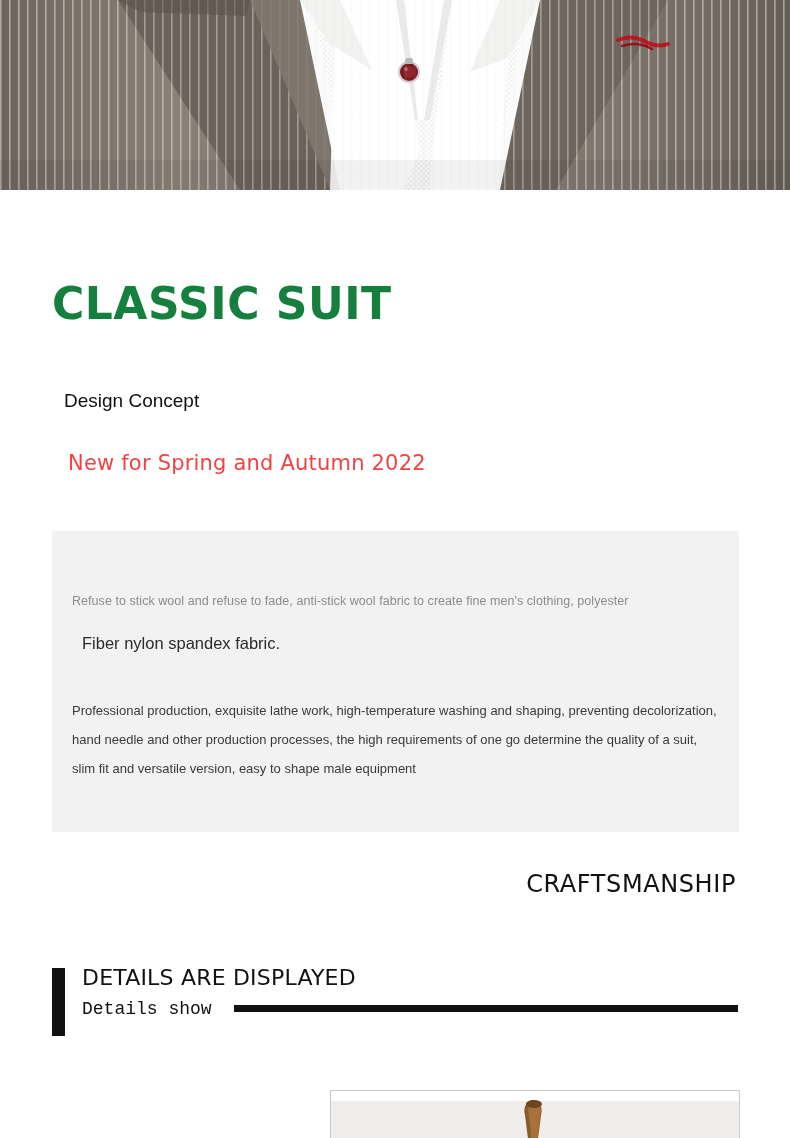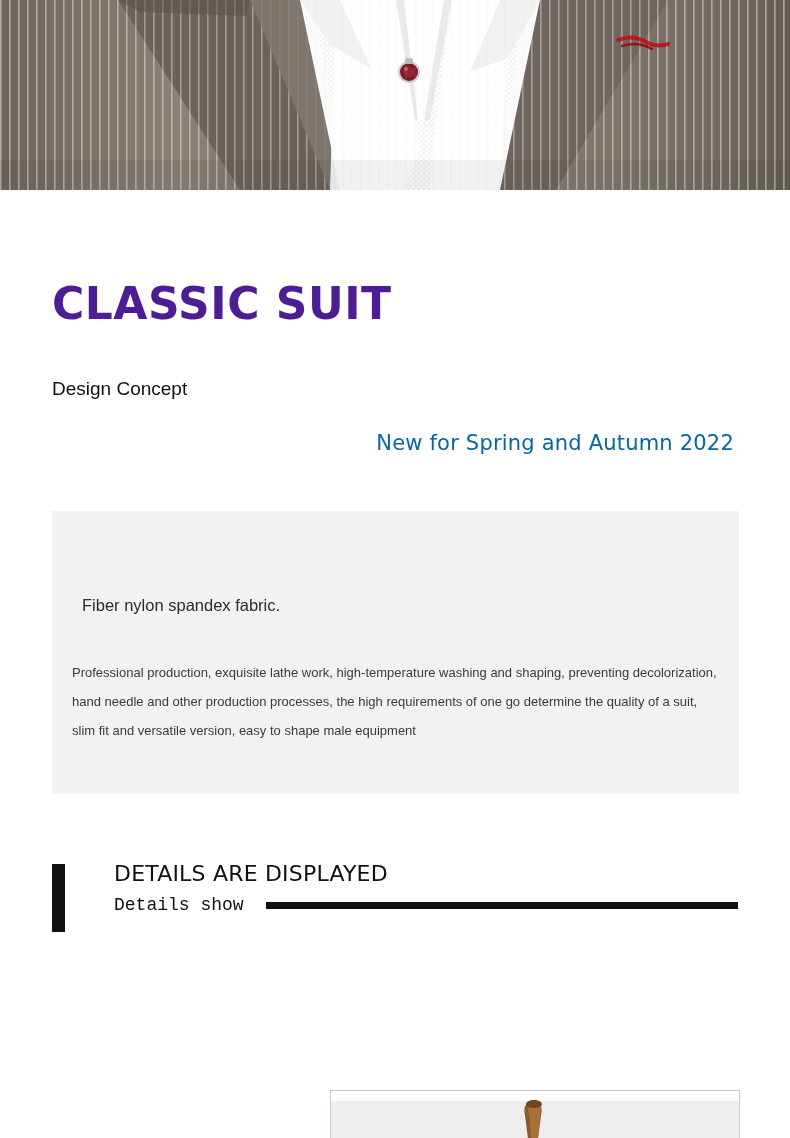--- a/index.html
+++ b/index.html
@@ -30,45 +30,44 @@
   .content {
     padding: 0 52px;
     box-sizing: border-box;
   }
 
   .title {
     font-family: "DejaVu Sans", sans-serif;
     font-weight: 700;
     font-size: 44px;
     letter-spacing: 0.5px;
-    color: #4c1d95;
+    color: #15803d;
     margin: 0;
     padding-top: 92px;
     line-height: 1;
   }
 
   .subtitle {
     font-family: "Liberation Sans", sans-serif;
     font-size: 19px;
     color: #111;
-    margin: 0;
+    margin: 12px;
     padding-top: 52px;
     font-weight: 400;
   }
 
   .tagline {
     font-family: "DejaVu Sans", sans-serif;
     font-size: 21px;
-    color: #0369a1;
-    margin: 4px;
+    color: #ef4444;
+    margin: 12px;
     padding-top: 27px;
     padding-left: 4px;
     font-weight: 400;
     letter-spacing: 0.2px;
-    text-align: right;
   }
 
   
   .panel {
     margin-top: 56px;
     background: #f2f2f2;
     width: 687px;
     box-sizing: border-box;
     padding: 62px 20px 48px 20px;
   }
@@ -115,21 +114,20 @@
   .details-bar {
     width: 13px;
     height: 68px;
     background: #111;
     flex: 0 0 auto;
     margin-top: 2px;
   }
   .details-texts {
     padding-left: 17px;
     flex: 1 1 auto;
-    margin-left: 32px;
   }
   .details-en {
     font-family: "DejaVu Sans", sans-serif;
     font-size: 22px;
     letter-spacing: 0.2px;
     color: #111;
     line-height: 1.1;
   }
   .details-row2 {
     display: flex;
@@ -235,24 +233,26 @@
 
 <div class="content">
 
   <h1 class="title">CLASSIC SUIT</h1>
 
   <p class="subtitle">Design Concept</p>
 
   <p class="tagline">New for Spring and Autumn 2022</p>
 
   <div class="panel">
+    <p class="panel-lead">Refuse to stick wool and refuse to fade, anti-stick wool fabric to create fine men's clothing, polyester</p>
     <p class="panel-lead-strong">Fiber nylon spandex fabric.</p>
     <p class="panel-body">Professional production, exquisite lathe work, high-temperature washing and shaping, preventing decolorization, hand needle and other production processes, the high requirements of one go determine the quality of a suit, slim fit and versatile version, easy to shape male equipment</p>
   </div>
 
+  <div class="craft">CRAFTSMANSHIP</div>
 
   <div class="details-header">
     <div class="details-bar"></div>
     <div class="details-texts">
       <div class="details-en">DETAILS ARE DISPLAYED</div>
       <div class="details-row2">
         <div class="details-cn">Details show</div>
         <div class="details-rule"></div>
       </div>
     </div>

